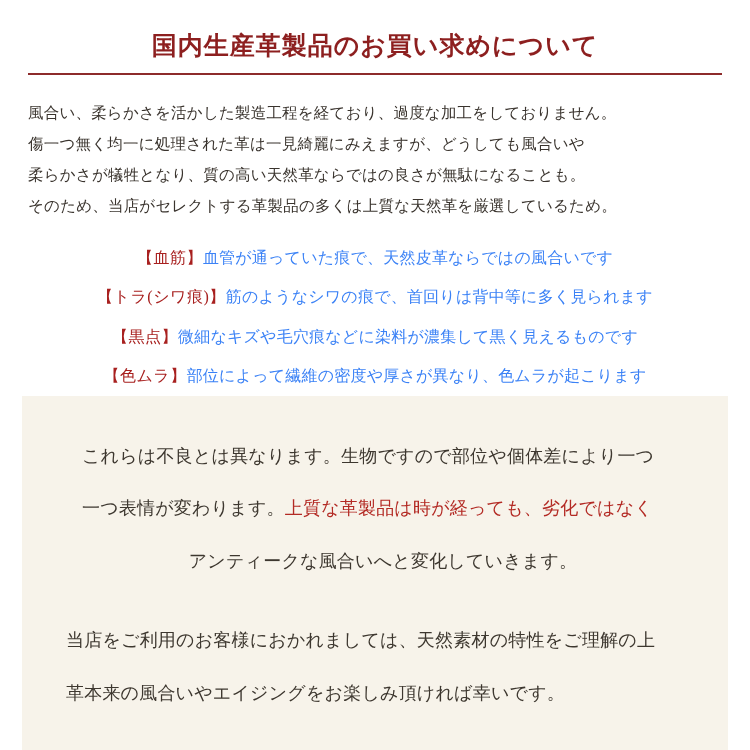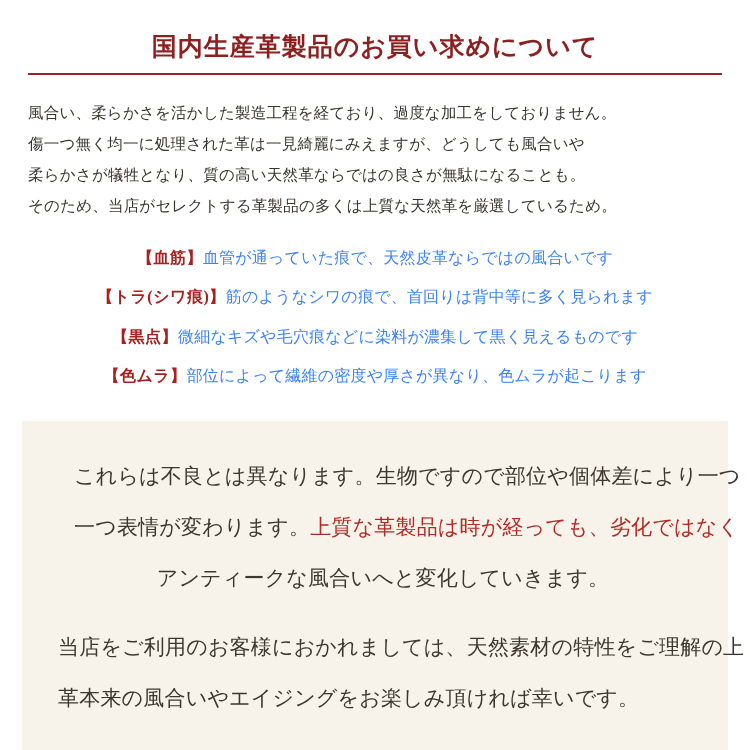--- a/index.html
+++ b/index.html
@@ -29,21 +29,21 @@
     padding-bottom: 10px;
     border-bottom: 2px solid #8d2b2b;
   }
   .title {
     font-size: 25px;
     font-weight: bold;
     color: #8d1f1f;
     letter-spacing: 1px;
     text-align: center;
     line-height: 1.3;
-    font-family: Liberation Sans, sans-serif;
+    font-family: Liberation Serif, serif;
   }
 
   
   .intro {
     margin: 22px 28px 0 28px;
     font-size: 15.5px;
     line-height: 2.0;
     color: #3a342e;
     letter-spacing: 0.2px;
   }
@@ -63,43 +63,43 @@
     display: flex;
     justify-content: center;
     align-items: baseline;
     font-size: 16px;
     line-height: 1.6;
     color: #3a342e;
     white-space: nowrap;
   }
   .feature-tag {
     color: #a8201f;
-    font-weight: bold;
+    font-weight: normal;
     letter-spacing: 0.5px;
     text-align: right;
   }
   .feature-text {
     color: #3b82f6;
     letter-spacing: 0.2px;
   }
 
   
   .note-box {
     position: absolute;
     left: 22px;
     right: 22px;
     bottom: 28px;
     background: #f7f3ea;
     box-sizing: border-box;
     padding: 26px 28px 24px 28px;
     min-height: 205px;
   }
   .note-box p {
-    margin: 8px;
-    font-size: 21px;
+    margin: 16px;
+    font-size: 18px;
     line-height: 2.05;
     color: #3d372f;
     letter-spacing: 0.2px;
     white-space: nowrap;
   }
   .note-indent {
     padding-left: 16px;
   }
   .hl-red {
     color: #b32a24;

